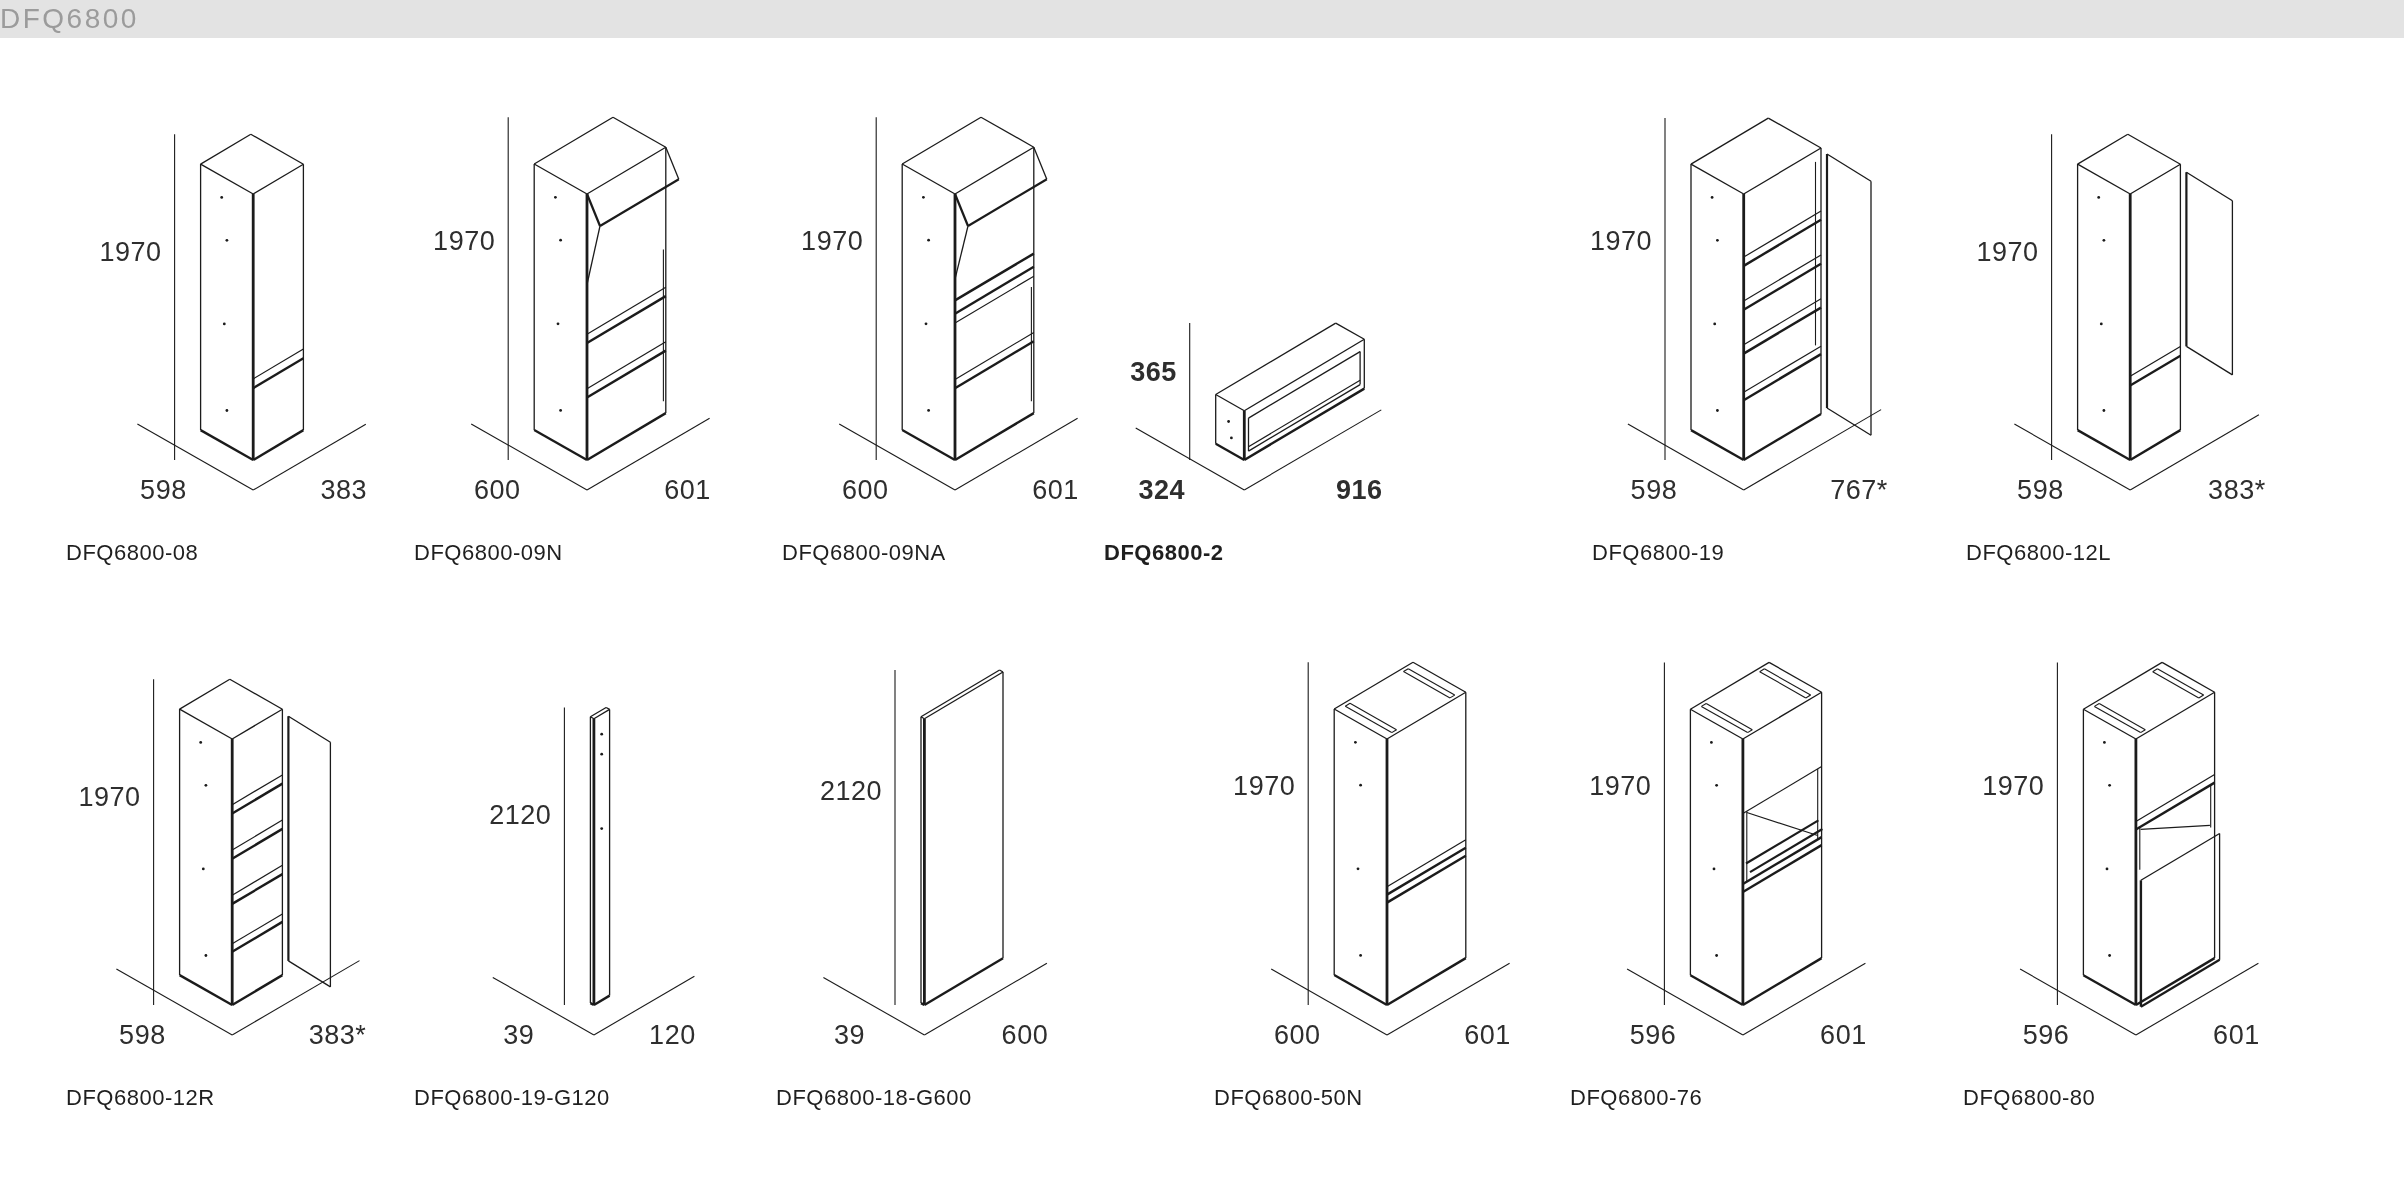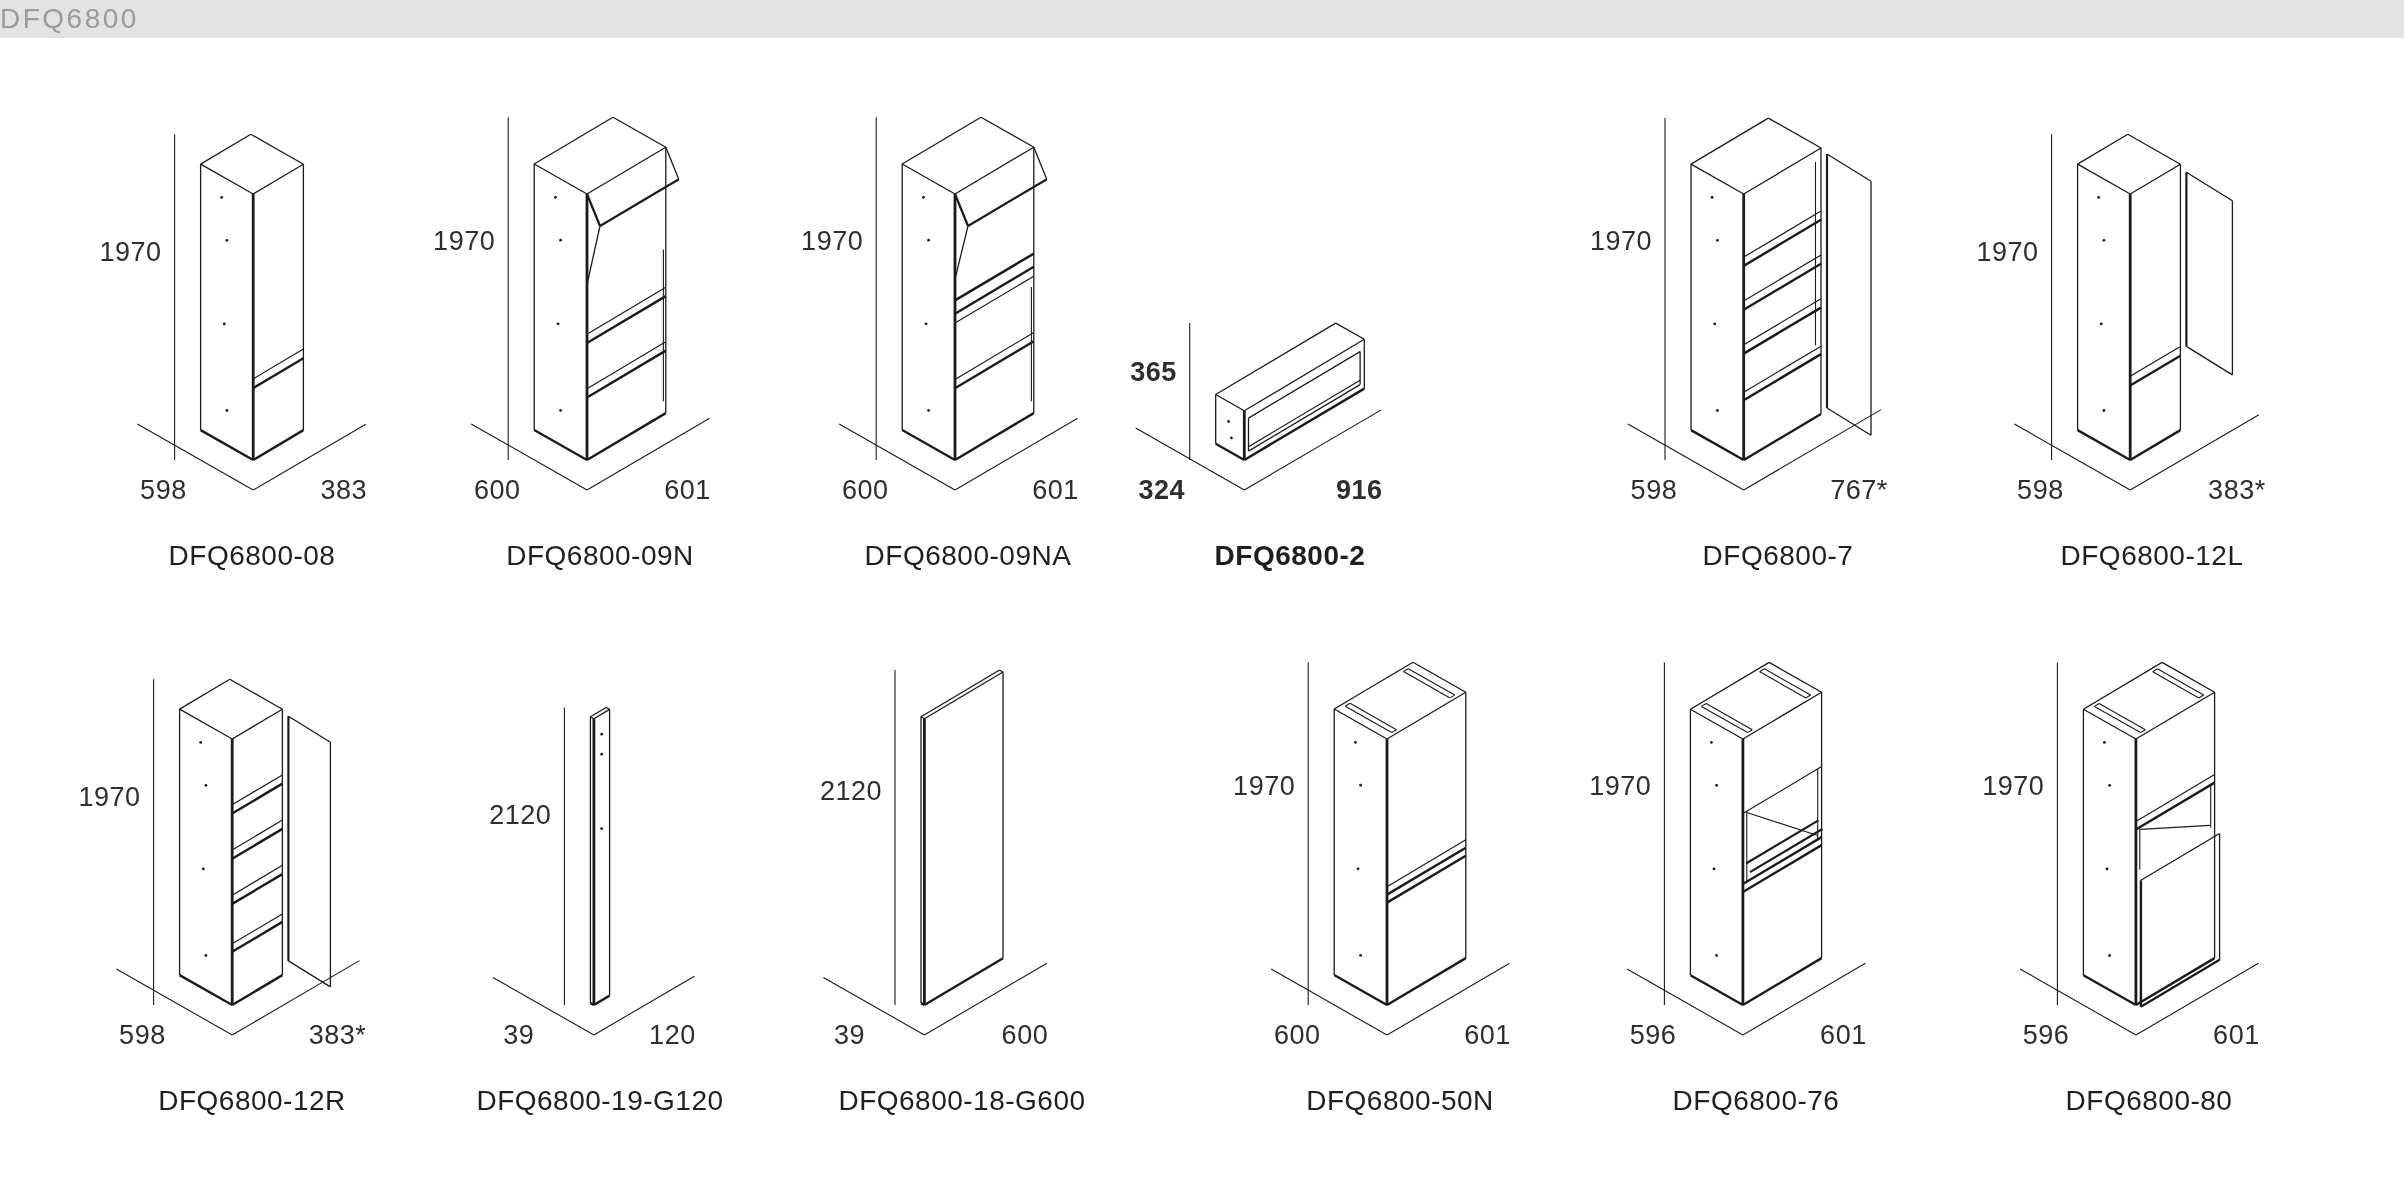--- a/index.html
+++ b/index.html
@@ -14,22 +14,22 @@
     position:absolute;top:0;left:0;width:2404px;height:38px;background:var(--header-bg);
   }
   .title{
     font-size:28px;line-height:38px;color:var(--header-text);
     letter-spacing:2.5px;font-weight:400;
   }
   .grid{position:absolute;top:0;left:0;width:2404px;height:1165px;}
   .cell{position:absolute;width:372px;height:512px;}
   .cell svg{display:block;}
   .code{
-    position:absolute;top:470px;left:0;width:372px;text-align:center;
-    font-size:28px;letter-spacing:0.5px;color:#1f1f1f;white-space:nowrap;
+    position:absolute;top:470px;left:0;width:372px;text-align:left;
+    font-size:22px;letter-spacing:0.5px;color:#1f1f1f;white-space:nowrap;
   }
   svg text.dim{
     font-family:"Liberation Sans",sans-serif;font-size:27px;fill:var(--dim);letter-spacing:0.5px;
   }
 </style>
 </head>
 <body>
 
 <div class="header">
   <div class="title">DFQ6800</div>
@@ -184,21 +184,21 @@
         <circle cx="122.7" cy="253.9" r="1.4" fill="#1b1b1b"></circle>
         <circle cx="125.4" cy="170.3" r="1.4" fill="#1b1b1b"></circle>
         <circle cx="120.1" cy="127.4" r="1.4" fill="#1b1b1b"></circle>
         <polyline points="73.0,48.1 73.0,390.0" fill="none" stroke="#1b1b1b" stroke-width="1.1" stroke-linejoin="round"></polyline>
         <polyline points="151.7,420.0 35.9,354.0" fill="none" stroke="#1b1b1b" stroke-width="1.1" stroke-linejoin="round"></polyline>
         <polyline points="151.7,420.0 289.1,339.6" fill="none" stroke="#1b1b1b" stroke-width="1.1" stroke-linejoin="round"></polyline>
         <text x="60.0" y="180.2" text-anchor="end" class="dim">1970</text>
         <text x="61.9" y="429.0" text-anchor="middle" class="dim">598</text>
         <text x="267.1" y="429.0" text-anchor="middle" class="dim">767*</text>
       </svg>
-      <div class="code">DFQ6800-7</div>
+      <div class="code">DFQ6800-19</div>
     </div>
     <div class="cell" style="left: 1966px; top: 70px;">
       <svg viewBox="0 0 372 470" width="372" height="470">
         <polyline points="111.6,94.1 161.8,64.3" fill="none" stroke="#1b1b1b" stroke-width="1.3" stroke-linejoin="round"></polyline>
         <polyline points="161.8,64.3 214.4,94.2" fill="none" stroke="#1b1b1b" stroke-width="1.3" stroke-linejoin="round"></polyline>
         <polyline points="214.4,94.2 164.2,124.0" fill="none" stroke="#1b1b1b" stroke-width="1.3" stroke-linejoin="round"></polyline>
         <polyline points="164.2,124.0 111.6,94.1" fill="none" stroke="#1b1b1b" stroke-width="1.3" stroke-linejoin="round"></polyline>
         <polyline points="111.6,94.1 111.6,360.1" fill="none" stroke="#1b1b1b" stroke-width="1.3" stroke-linejoin="round"></polyline>
         <polyline points="214.4,94.2 214.4,360.1" fill="none" stroke="#1b1b1b" stroke-width="1.3" stroke-linejoin="round"></polyline>
         <polyline points="164.2,124.0 164.2,390.0" fill="none" stroke="#1b1b1b" stroke-width="2.8" stroke-linejoin="round"></polyline>

